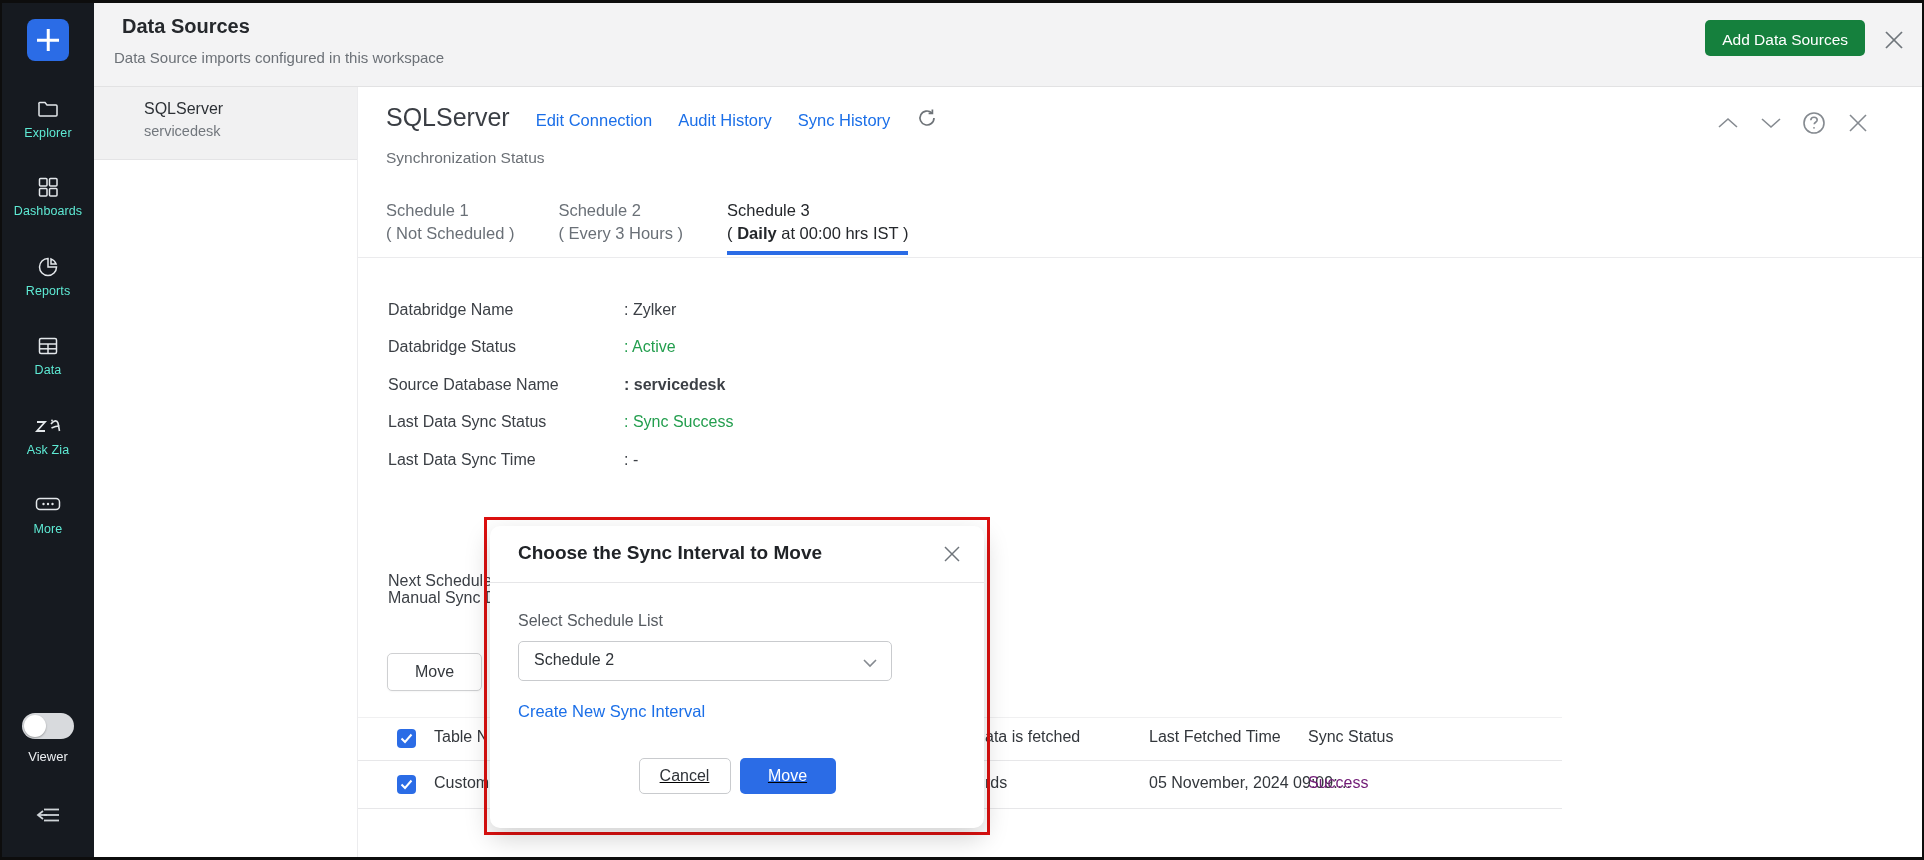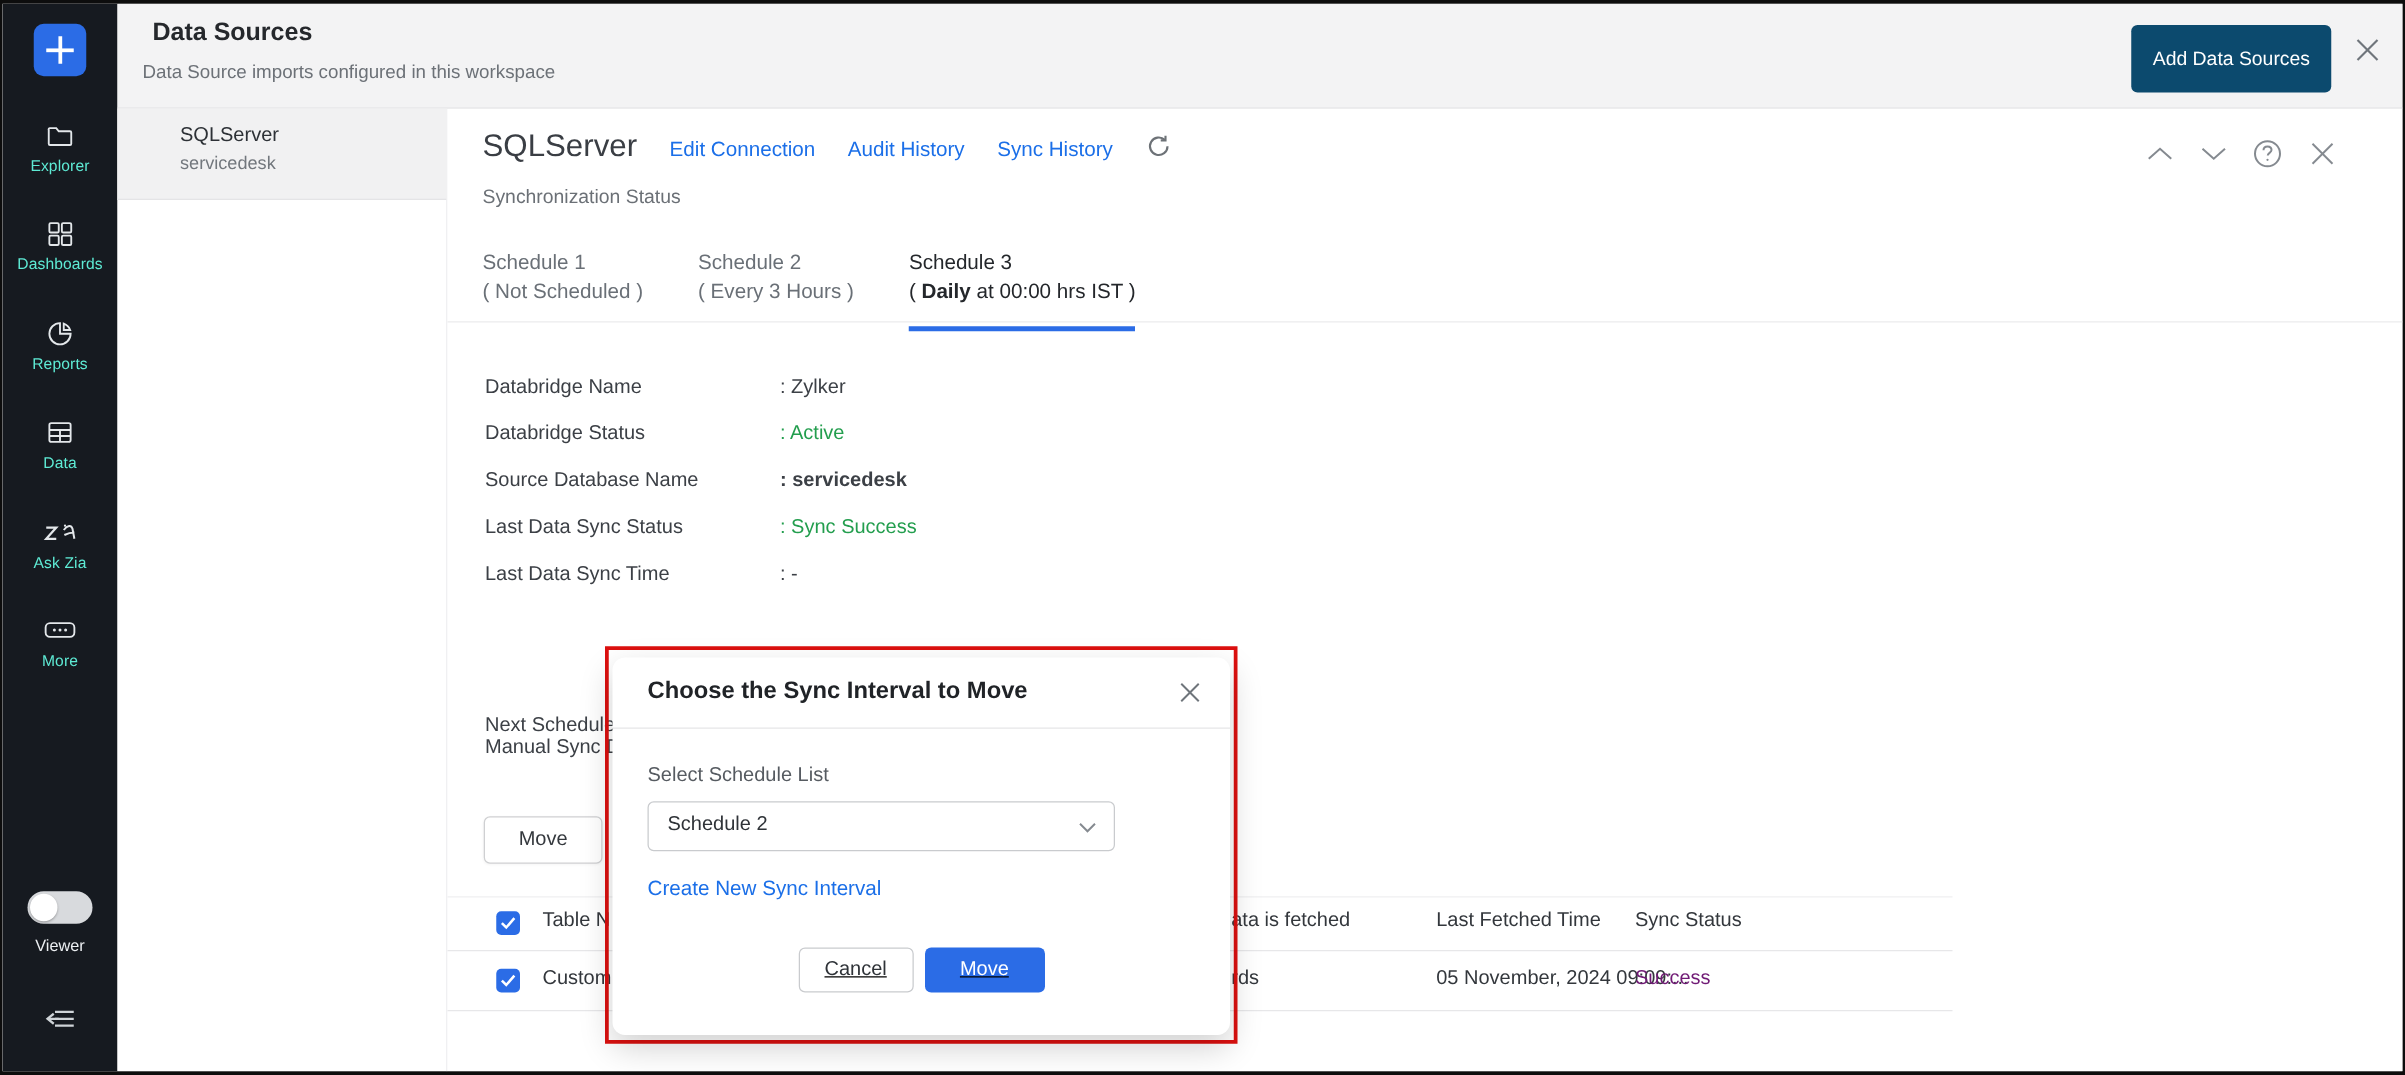--- a/index.html
+++ b/index.html
@@ -21,42 +21,42 @@
   .nav-item .nlabel { display:block; color:#5eead4; font-size:12.5px; letter-spacing:.1px; }
   .nav-item svg { stroke:#e3e7ea; fill:none; stroke-width:1.5; }
   .toggle { position:absolute; left:20px; top:710px; width:52px; height:26px; background:#d8dadd; border-radius:13px; cursor:pointer; }
   .toggle .knob { position:absolute; left:2px; top:2px; width:22px; height:22px; border-radius:50%; background:#fff; box-shadow:0 1px 2px rgba(0,0,0,.3); }
   .viewer-label { position:absolute; left:0; top:746px; width:92px; text-align:center; color:#eceff2; font-size:13px; }
   .collapse { position:absolute; left:31px; top:800px; cursor:pointer; }
   
   #header { position:absolute; left:92px; top:0; right:0; height:84px; background:#f3f3f4; border-bottom:1px solid #e2e2e3; }
   .hd-title { position:absolute; left:28px; top:12px; font-size:20px; font-weight:700; color:#25282c; }
   .hd-sub { position:absolute; left:20px; top:46px; font-size:15px; color:#6c7177; }
-  .add-btn { position:absolute; right:57px; top:17px; height:54px; padding:0 17px; background:#0c4a6e; color:#fff; font-size:15.5px; line-height:39px; border:none; border-radius:5px; cursor:pointer; font-family:inherit; }
+  .add-btn { position:absolute; right:57px; top:17px; height:36px; padding:0 17px; background:#15803d; color:#fff; font-size:15.5px; line-height:39px; border:none; border-radius:5px; cursor:pointer; font-family:inherit; }
   .hd-close { position:absolute; right:15px; top:24px; cursor:pointer; }
   
   #source-list { position:absolute; left:92px; top:84px; width:264px; bottom:0; background:#fff; border-right:1px solid #ececee; }
   .src-item { height:73px; background:#f1f1f2; border-bottom:1px solid #e4e4e6; padding:13px 0 0 50px; cursor:pointer; }
   .src-name { font-size:16px; color:#2d3136; }
   .src-db { font-size:14.5px; color:#72777d; margin-top:5px; }
   
   #main { position:absolute; left:356px; top:84px; right:0; bottom:0; background:#fff; }
   .title-row { position:absolute; left:28px; top:16px; display:flex; align-items:baseline; gap:26px; }
   .main-title { font-size:25px; font-weight:500; color:#3a3e44; }
   a.blue-link { color:#1b6fe8; font-size:16.5px; text-decoration:none; cursor:pointer; }
   .refresh { position:relative; top:3px; cursor:pointer; }
   .panel-icons { position:absolute; top:22px; right:50px; display:flex; gap:17px; align-items:center; }
   .panel-icons span { cursor:pointer; display:inline-flex; }
   .section-label { position:absolute; left:28px; top:62px; font-size:15.5px; color:#6b7076; }
   .tabs-line { position:absolute; left:0; right:0; top:170px; height:1px; background:#ebebed; }
   .tabs { position:absolute; left:28px; top:112px; display:flex; gap:44px; }
   .tab { cursor:pointer; padding-bottom:10px; }
   .tab .t-name { font-size:16.5px; color:#6a7077; line-height:23px; }
   .tab .t-detail { font-size:16.5px; color:#6a7077; line-height:23px; }
-  .tab.active { border-bottom:4px solid #2b6ce6; padding-bottom:16px; }
+  .tab.active { border-bottom:4px solid #2b6ce6; padding-bottom:6px; }
   .tab.active .t-name, .tab.active .t-detail { color:#24272b; }
   .tab.active .t-bold { font-weight:700; }
   .details { position:absolute; left:30px; top:204px; }
   .d-row { height:37.5px; display:flex; align-items:center; font-size:16px; color:#3c4046; }
   .d-label { width:236px; }
   .d-val:before { content:": "; }
   .d-val.green { color:#239e4e; }
   .d-val.bold { font-weight:700; }
   .d-val .v-bold { font-weight:700; }
   .d-val a { margin-left:9px; font-size:16px; }

